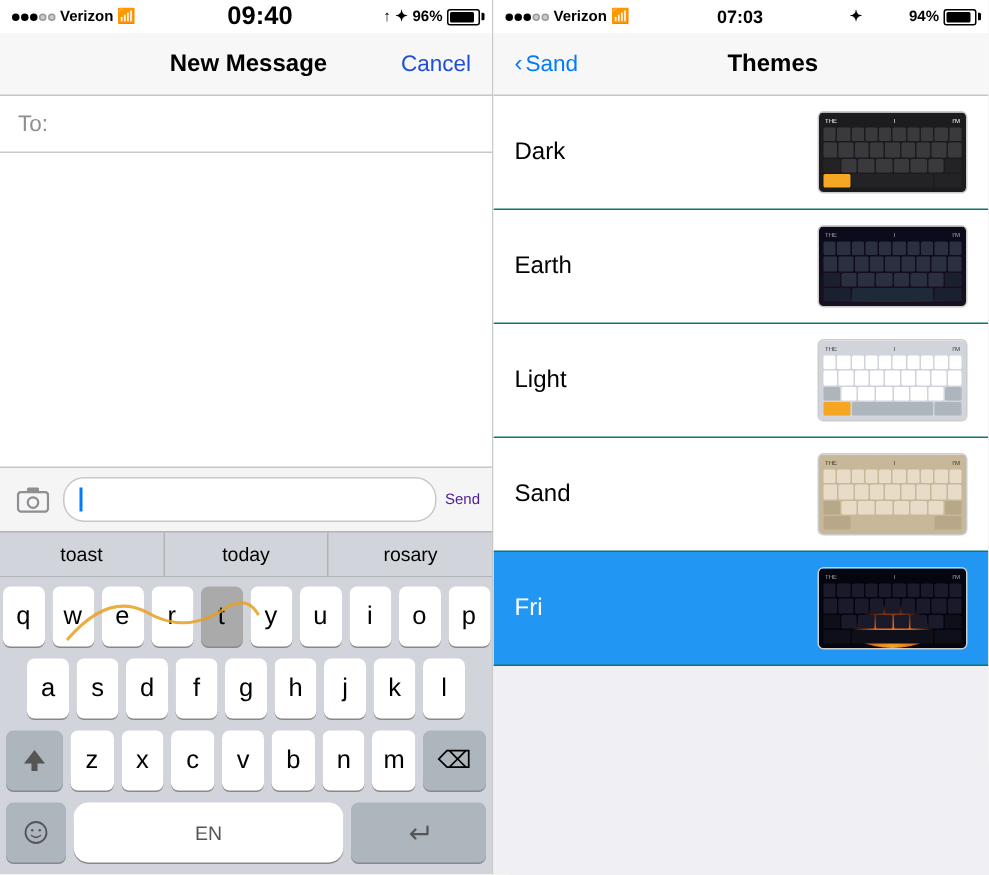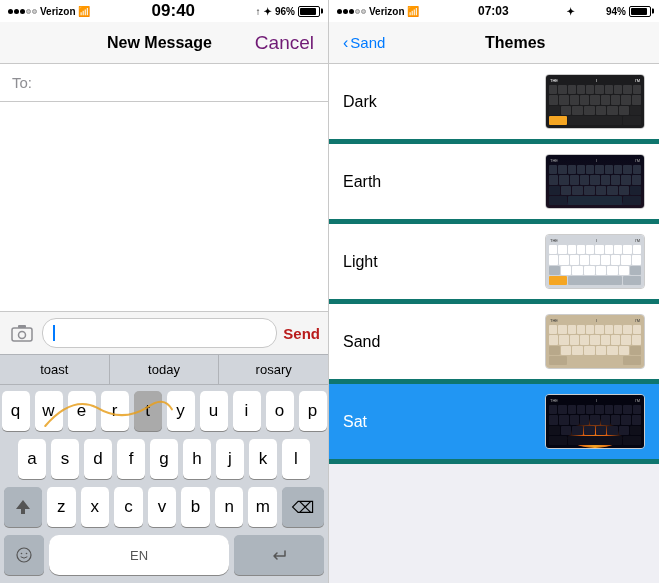--- a/index.html
+++ b/index.html
@@ -53,21 +53,21 @@
     .nav-bar-left {
       display: flex;
       justify-content: space-between;
       align-items: center;
       padding: 6px 14px;
       height: 42px;
       border-bottom: 1px solid #c8c8c8;
       background: #f7f7f7;
     }
     .nav-title-left { font-size: 16px; font-weight: 600; color: #000; text-align: center; flex: 1; }
-    .nav-cancel-btn { font-size: 19px; color: #701a75; cursor: pointer; }
+    .nav-cancel-btn { font-size: 15px; color: #1d4ed8; cursor: pointer; }
     .nav-spacer { width: 50px; }
 
     .to-field {
       display: flex;
       align-items: center;
       padding: 8px 12px;
       height: 38px;
       border-bottom: 1px solid #c8c8c8;
       background: #fff;
     }
@@ -94,21 +94,21 @@
       background: #fff; padding: 4px 10px;
       font-size: 14px; color: #000;
       display: flex; align-items: center; justify-content: space-between;
     }
     .message-text-content { font-size: 14px; color: #000; }
     .cursor-bar {
       width: 2px; height: 16px; background: #007aff;
       animation: blink 1s step-end infinite;
     }
     @keyframes blink { 0%, 100% { opacity: 1; } 50% { opacity: 0; } }
-    .send-btn { font-size: 15px; color: #b91c1c; font-weight: 700; cursor: pointer; }
+    .send-btn { font-size: 10px; color: #4c1d95; font-weight: 400; cursor: pointer; }
 
     .autocomplete-bar {
       display: flex;
       background: #d1d5db;
       border-top: 1px solid #b0b3b8;
       border-bottom: 1px solid #b0b3b8;
     }
     .autocomplete-item {
       flex: 1;
       padding: 7px 0;
@@ -241,21 +241,21 @@
     .themes-list {
       flex: 1;
       overflow-y: auto;
       background: #efeff4;
     }
     .theme-row {
       display: flex;
       align-items: center;
       padding: 10px 14px;
       background: #fff;
-      border-bottom: 5px solid #0f766e;
+      border-bottom: 1px solid #0f766e;
       cursor: pointer;
     }
     .theme-row.active {
       background: #2196f3;
     }
     .theme-name {
       flex: 1;
       font-size: 16px;
       color: #000;
     }
@@ -754,21 +754,21 @@
               <div class="kb-prev-key" style="background:#b8a88a;width:10px;"></div>
                 <div class="kb-prev-key" style="background:#c8b89a;flex:3;"></div>
                 <div class="kb-prev-key" style="background:#b8a88a;width:10px;"></div>
             </div>
           </div>
         </div>
       </div>
     </div>
 
     <div class="theme-row active">
-      <span class="theme-name">Sat</span>
+      <span class="theme-name">Fri</span>
       <div class="theme-preview">
         <div class="kb-preview kb-sun" style="background: #050510; position: relative; overflow: hidden;">
           <div style="position:absolute;bottom:0;left:50%;transform:translateX(-50%);width:60px;height:30px;background:radial-gradient(ellipse at 50% 100%, #f5a623 0%, #e06010 40%, transparent 70%);border-radius:50%;"></div>
           <div class="kb-preview-top" style="color:#aaa;position:relative;z-index:2;">
             <span>THE</span>
               <span>I</span>
               <span>I'M</span>
           </div>
           <div class="kb-preview-rows" style="position:relative;z-index:2;">
             <div class="kb-prev-row">

